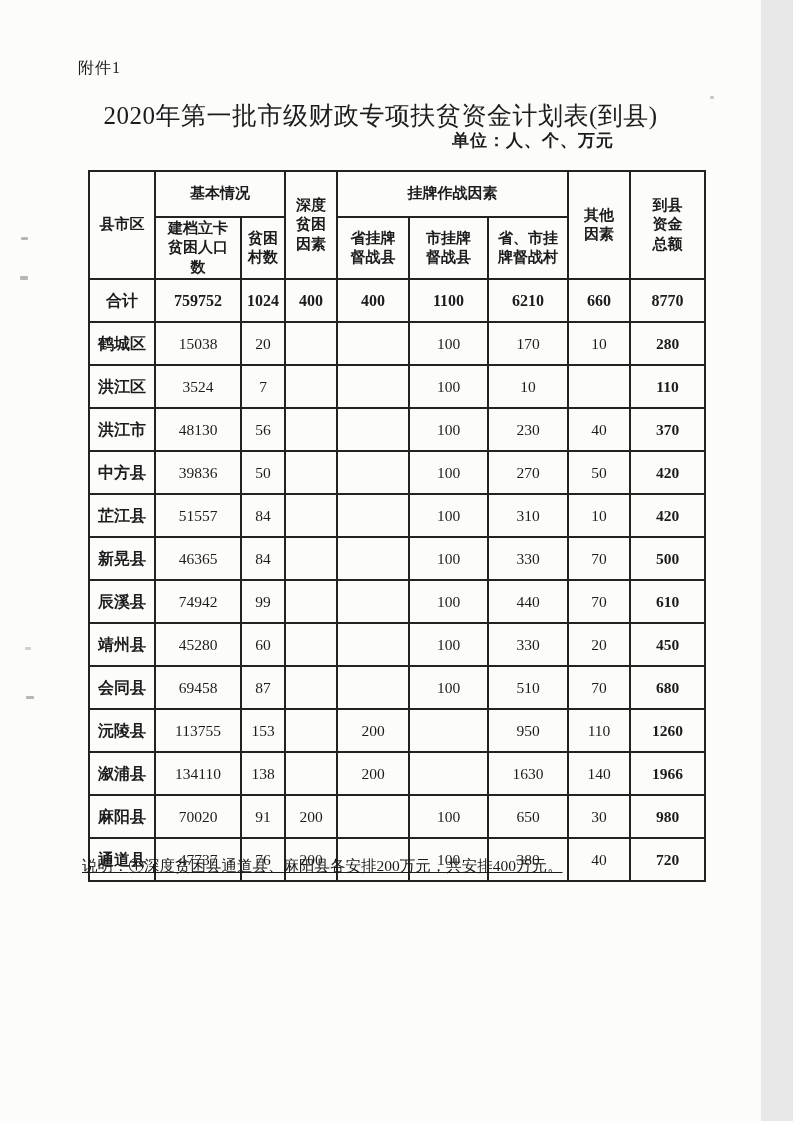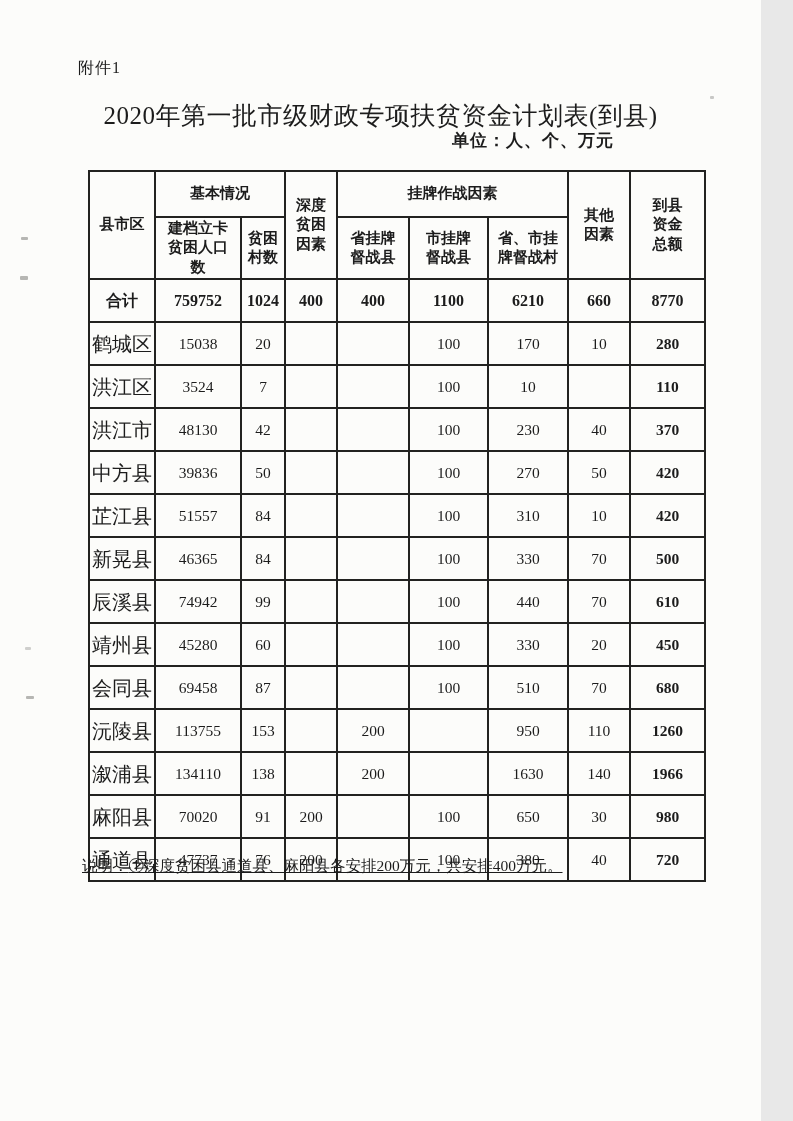--- a/index.html
+++ b/index.html
@@ -63,22 +63,22 @@
     white-space: pre-line;
   }
   .fund-table thead tr.group-row th { height: 42px; }
   .fund-table thead tr.sub-row th { height: 58px; }
   .fund-table td {
     font-size: 15.5px;
     height: 39px;
     line-height: 1.1;
   }
   .fund-table td.region-cell {
-    font-weight: normal;
-    font-size: 20px;
+    font-weight: bold;
+    font-size: 16px;
   }
   .fund-table td.total-col {
     font-weight: bold;
   }
   .fund-table tr.total-row td {
     font-weight: bold;
     font-size: 16px;
   }
   .notes {
     position: absolute;
@@ -189,21 +189,21 @@
           <td></td>
           <td></td>
           <td>100</td>
           <td>10</td>
           <td></td>
           <td class="total-col">110</td>
         </tr>
         <tr>
           <td class="region-cell">洪江市</td>
           <td>48130</td>
-          <td>42</td>
+          <td>56</td>
           <td></td>
           <td></td>
           <td>100</td>
           <td>230</td>
           <td>40</td>
           <td class="total-col">370</td>
         </tr>
         <tr>
           <td class="region-cell">中方县</td>
           <td>39836</td>

